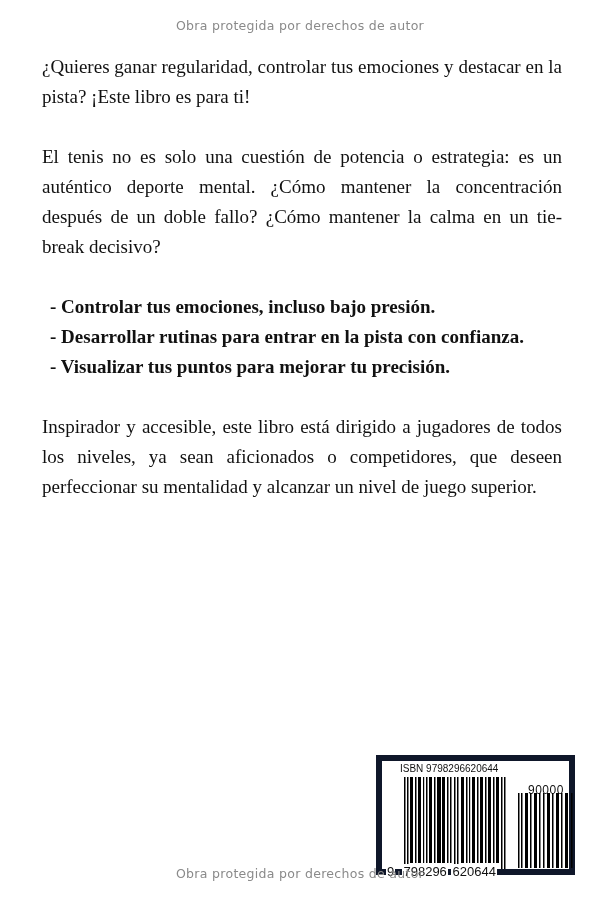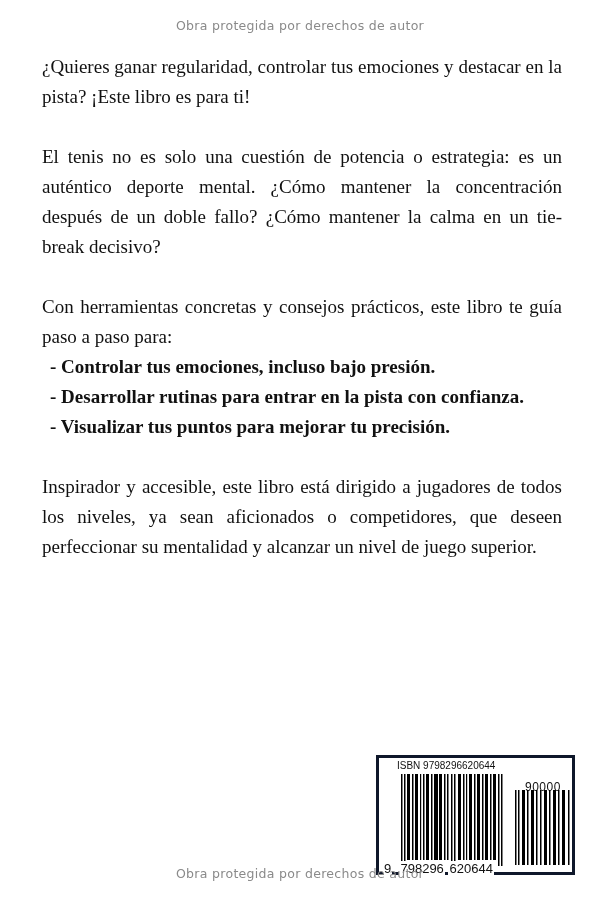--- a/index.html
+++ b/index.html
@@ -16,21 +16,21 @@
   .content {
     position: absolute; left: 42px; top: 52px; width: 520px;
     font-size: 19px; line-height: 30px;
   }
   .para { margin: 0 0 30px 0; text-align: justify; }
   .para.tight { margin: 0; }
   .bullet { font-weight: bold; margin: 0; }
   .bullets { margin: 0 0 30px 8px; }
   .barcode-box {
     position: absolute; left: 376px; top: 755px; width: 199px; height: 120px;
-    background: #fff; border: 3px solid #0f172a; box-sizing: border-box;
+    background: #fff; border: 6px solid #0f172a; box-sizing: border-box;
   }
   .isbn-label {
     position: absolute; left: 18px; top: 2px; font-family: "Liberation Sans", sans-serif;
     font-size: 10px; color: #111;
   }
   .addon-num {
     position: absolute; left: 146px; top: 22px; font-family: "Liberation Sans", sans-serif;
     font-size: 12px; color: #111; letter-spacing: 0.5px; text-align: center;
   }
   .bars-main { position: absolute; left: 22px; top: 16px; width: 105px; height: 92px; }
@@ -42,21 +42,20 @@
   .digits span { background: #fff; padding: 0 1px; }
 </style>
 </head>
 <body>
 
 <div class="watermark wm-top">Obra protegida por derechos de autor</div>
 
 <div class="content">
   <p class="para">¿Quieres ganar regularidad, controlar tus emociones y destacar en la pista? ¡Este libro es para ti!</p>
   <p class="para">El tenis no es solo una cuestión de potencia o estrategia: es un auténtico deporte mental. ¿Cómo mantener la concentración después de un doble fallo? ¿Cómo mantener la calma en un tie-break decisivo?</p>
-  <p class="para tight">Con herramientas concretas y consejos prácticos, este libro te guía paso a paso para:</p>
   <div class="bullets">
     <p class="bullet">- Controlar tus emociones, incluso bajo presión.</p>
     <p class="bullet">- Desarrollar rutinas para entrar en la pista con confianza.</p>
     <p class="bullet">- Visualizar tus puntos para mejorar tu precisión.</p>
   </div>
   <p class="para">Inspirador y accesible, este libro está dirigido a jugadores de todos los niveles, ya sean aficionados o competidores, que deseen perfeccionar su mentalidad y alcanzar un nivel de juego superior.</p>
 </div>
 
 <div class="barcode-box">
   <div class="isbn-label">ISBN 9798296620644</div>

